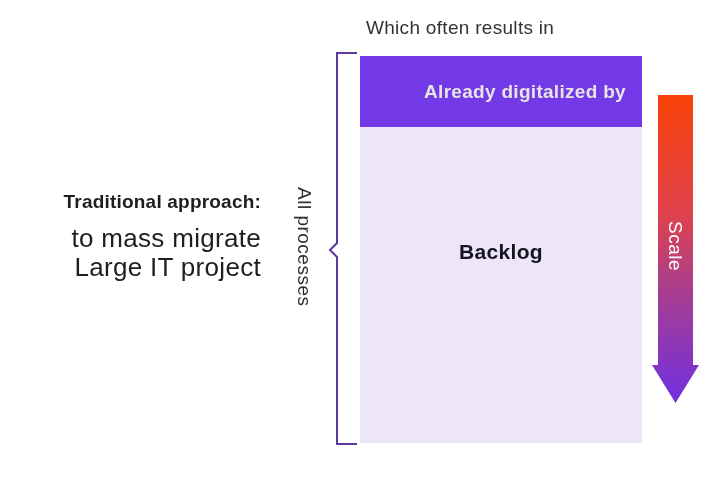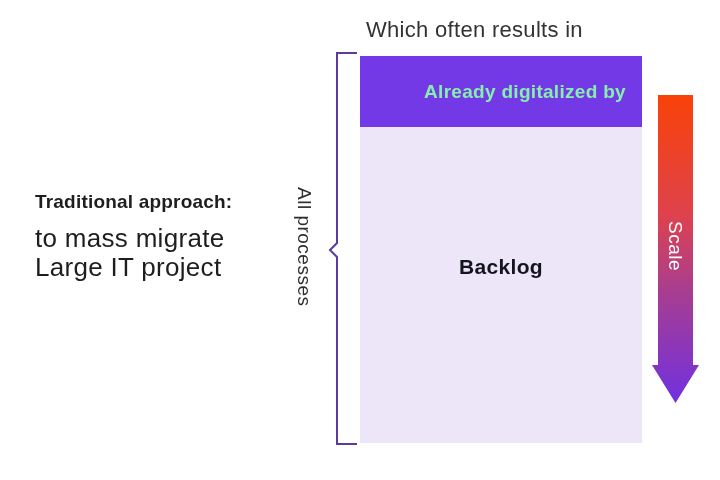--- a/index.html
+++ b/index.html
@@ -14,31 +14,31 @@
     background: #ffffff;
     font-family: "Liberation Sans", sans-serif;
     overflow: hidden;
   }
   .abs { position: absolute; }
 
   
   #top-label {
     left: 366px;
     top: 17px;
-    font-size: 22px;
+    font-size: 19px;
     letter-spacing: 0.3px;
     white-space: nowrap;
   }
 
   
   #left-annotation {
     left: 35px;
     top: 191px;
     width: 226px;
-    text-align: left;
+    text-align: right;
   }
   #left-annotation .heading {
     font-size: 19px;
     font-weight: bold;
     letter-spacing: 0.2px;
   }
   #left-annotation .big-line {
     font-size: 26px;
     line-height: 29px;
     letter-spacing: 0.3px;
@@ -75,21 +75,21 @@
     letter-spacing: 0.3px;
   }
   #backlog-box {
     left: 360px;
     top: 127px;
     width: 282px;
     height: 316px;
   }
   #backlog-label {
     left: 360px;
-    top: 255px;
+    top: 240px;
     width: 282px;
     text-align: center;
     font-weight: bold;
     font-size: 21px;
     letter-spacing: 0.3px;
   }
 
   
   #scale-arrow-svg { left: 650px; top: 93px; }
   #scale-label {
@@ -116,21 +116,21 @@
     </div>
   </div>
 
   <div id="all-processes-label" class="abs" style="color: rgb(46, 46, 46);">All processes</div>
 
   <svg id="brace-svg" class="abs" width="34" height="398" viewBox="0 0 34 398">
     <path d="M30 3 H10 V193 L3 200 L10 207 V394 H30" fill="none" stroke-width="2" stroke-linejoin="miter" stroke="#5d3a9b"></path>
   </svg>
 
   <div id="header-box" class="abs" style="background: rgb(116, 57, 230);">
-    <div style="color: #86efac; margin-left: 48px;">Already digitalized by</div>
+    <div style="color: #e5e5e5; margin-left: 48px;">Already digitalized by</div>
   </div>
 
   <div id="backlog-box" class="abs" style="background: rgb(236, 230, 248);"></div>
   <div id="backlog-label" class="abs" style="color: rgb(21, 21, 31);">Backlog</div>
 
   <svg id="scale-arrow-svg" class="abs" width="54" height="314" viewBox="0 0 54 314">
     <defs>
       <linearGradient id="arrowGrad" x1="0" y1="2" x2="0" y2="310" gradientUnits="userSpaceOnUse">
         <stop offset="0" stop-color="#f94208"></stop>
         <stop offset="0.38" stop-color="#e0424b"></stop>

